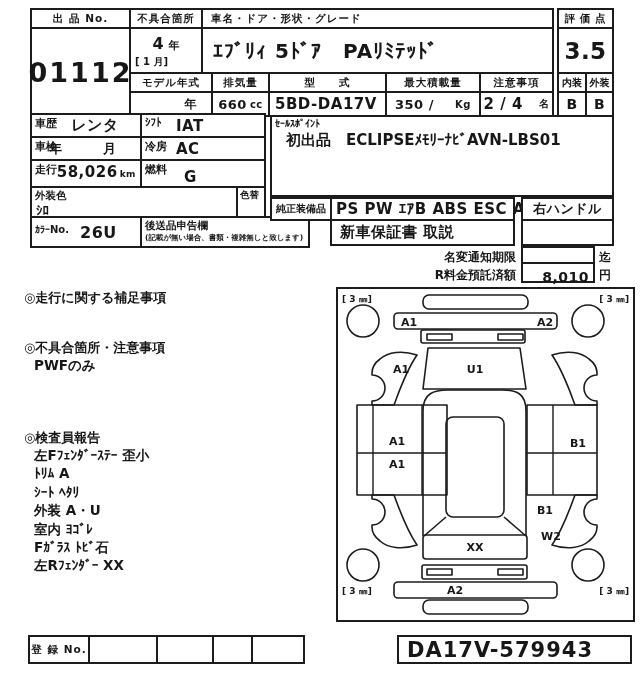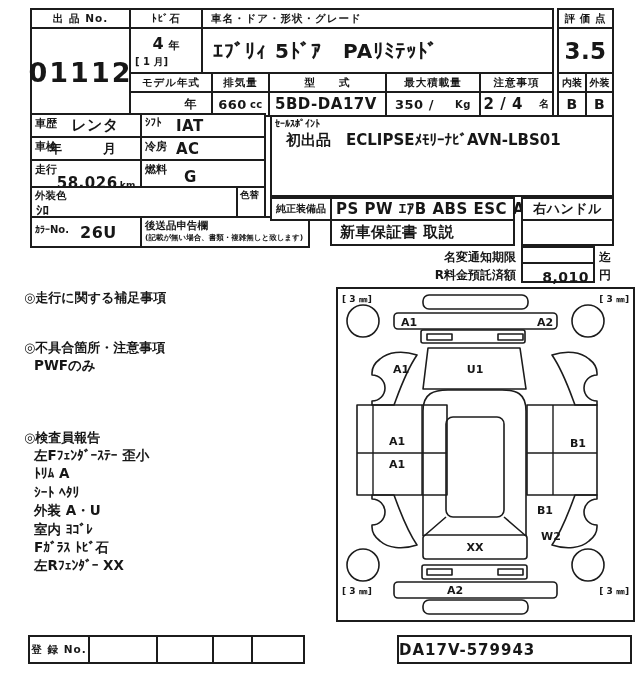--- a/index.html
+++ b/index.html
@@ -22,21 +22,21 @@
 </head>
 <body>
 
 <div class="sheet">
 
   <div class="bx hd" style="left:30px;top:8px;width:101px;height:21px;">出 品 No.</div>
   <div class="bx" style="left:30px;top:27px;width:101px;height:90px;">
     <div class="val" style="font-size:27px;letter-spacing:2px;">01112</div>
   </div>
 
-  <div class="bx hd" style="left:129px;top:8px;width:74px;height:21px;">ﾄﾋﾞ石</div>
+  <div class="bx hd" style="left:129px;top:8px;width:74px;height:21px;">不具合箇所</div>
   <div class="bx" style="left:129px;top:27px;width:74px;height:47px;padding-left:12px;">
     <div class="nb" style="left:0;top:5px;width:100%;text-align:center;">
       <span style="font-size:16px;font-weight:600;">4</span>
       <span style="font-size:11px;font-weight:600;">年</span>
     </div>
     <div class="nb" style="left:4px;top:26px;font-size:10px;font-weight:600;">[ 1 月]</div>
   </div>
 
   <div class="bx hd" style="left:201px;top:8px;width:353px;height:21px;justify-content:flex-start;padding-left:8px;">車名・ドア・形状・グレード</div>
   <div class="bx" style="left:201px;top:27px;width:353px;height:47px;">
@@ -98,21 +98,21 @@
   <div class="bx" style="left:30px;top:136px;width:112px;height:25px;">
     <div class="tag">車検</div>
     <div class="val" style="justify-content:flex-end;padding-right:10px;font-size:13px;letter-spacing:14px;">年　月</div>
   </div>
   <div class="bx" style="left:140px;top:136px;width:126px;height:25px;">
     <div class="tag">冷房</div>
     <div class="val" style="justify-content:flex-start;padding-left:34px;">AC</div>
   </div>
   <div class="bx" style="left:30px;top:159px;width:112px;height:29px;">
     <div class="tag">走行</div>
-    <div class="val" style="justify-content:flex-end;padding-right:4px;gap:2px;align-items:baseline;padding-top:13px;">
+    <div class="val" style="justify-content:flex-end;padding-right:4px;gap:2px;align-items:baseline;padding-top:2px;">
       <span style="font-size:15px;">58,026</span>
       <span style="font-size:9px;">km</span>
     </div>
   </div>
   <div class="bx" style="left:140px;top:159px;width:126px;height:29px;">
     <div class="tag">燃料</div>
     <div class="val" style="justify-content:flex-start;padding-left:42px;padding-top:6px;">G</div>
   </div>
   <div class="bx" style="left:30px;top:186px;width:208px;height:32px;">
     <div class="tag" style="font-size:10.5px;">外装色</div>
@@ -228,16 +228,16 @@
     </svg>
   </div>
 
   <div class="bx hd" style="left:28px;top:635px;width:62px;height:29px;font-size:10.5px;letter-spacing:1px;">登 録 No.</div>
   <div class="bx" style="left:88px;top:635px;width:70px;height:29px;"></div>
   <div class="bx" style="left:156px;top:635px;width:58px;height:29px;"></div>
   <div class="bx" style="left:212px;top:635px;width:41px;height:29px;"></div>
   <div class="bx" style="left:251px;top:635px;width:54px;height:29px;"></div>
 
   <div class="bx" style="left:397px;top:635px;width:235px;height:29px;">
-    <div class="val" style="justify-content:flex-start;font-size:15px;letter-spacing:1px;">DA17V-579943</div>
+    <div class="val" style="justify-content:flex-start;padding-left:8px;font-size:21px;letter-spacing:1px;">DA17V-579943</div>
   </div>
 
 </div>
 
 </body></html>

